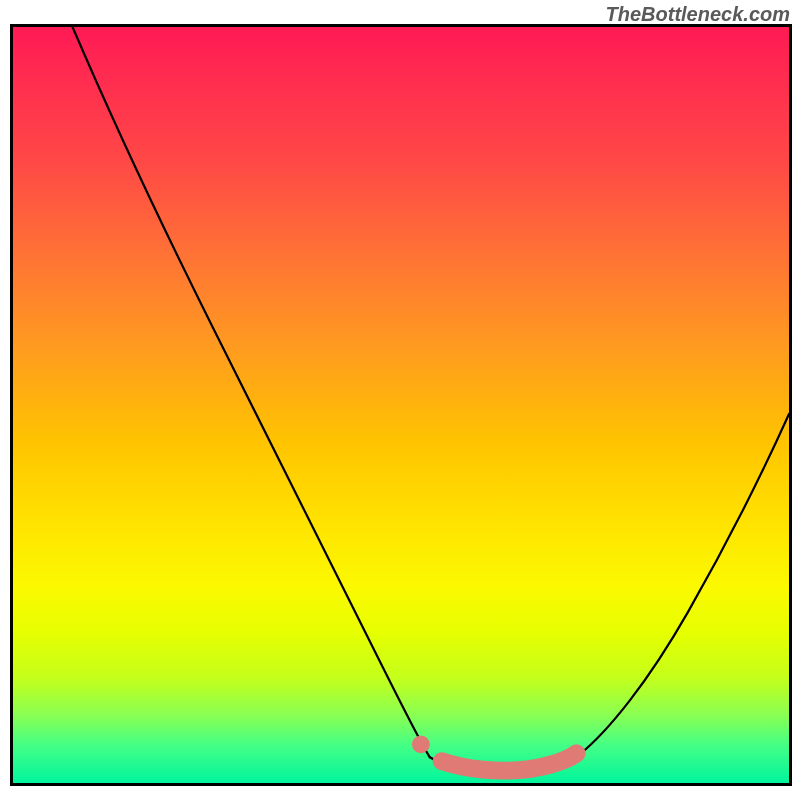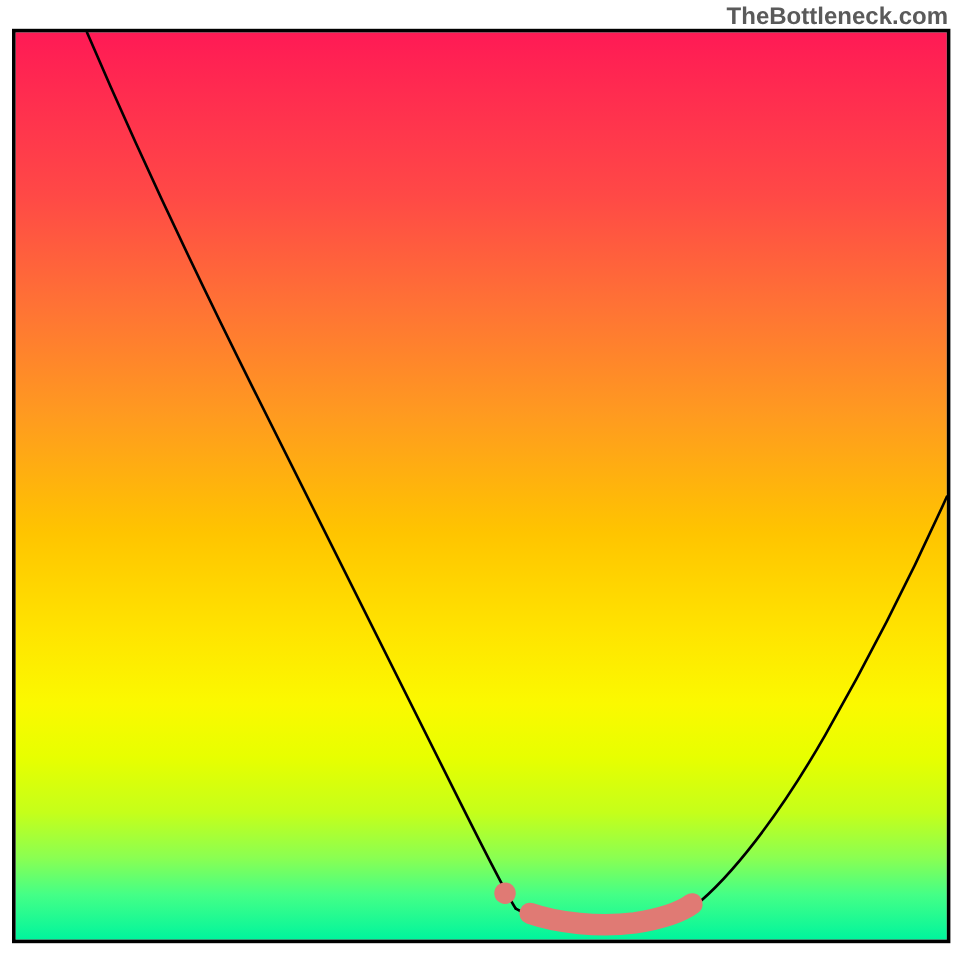--- a/index.html
+++ b/index.html
@@ -12,20 +12,21 @@
     font-family: Arial, Helvetica, sans-serif;
   }
   .watermark {
     position: absolute;
     top: 3px;
     right: 10px;
     font-size: 20px;
     font-weight: bold;
     color: #5a5a5a;
     z-index: 10;
+    font-style: italic;
   }
   .chart-frame {
     position: absolute;
     top: 24px;
     left: 10px;
     width: 782px;
     height: 762px;
     border: 3px solid #000;
     background: linear-gradient(to bottom,
       #ff1a55 0%,

